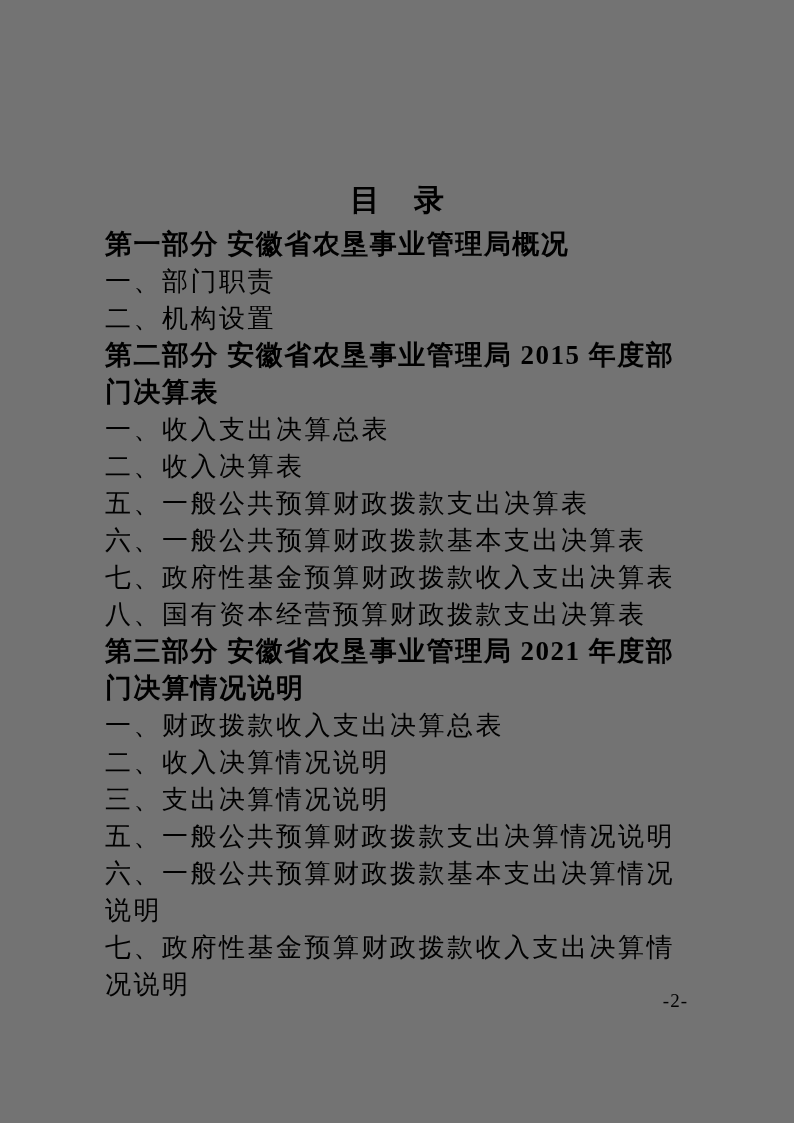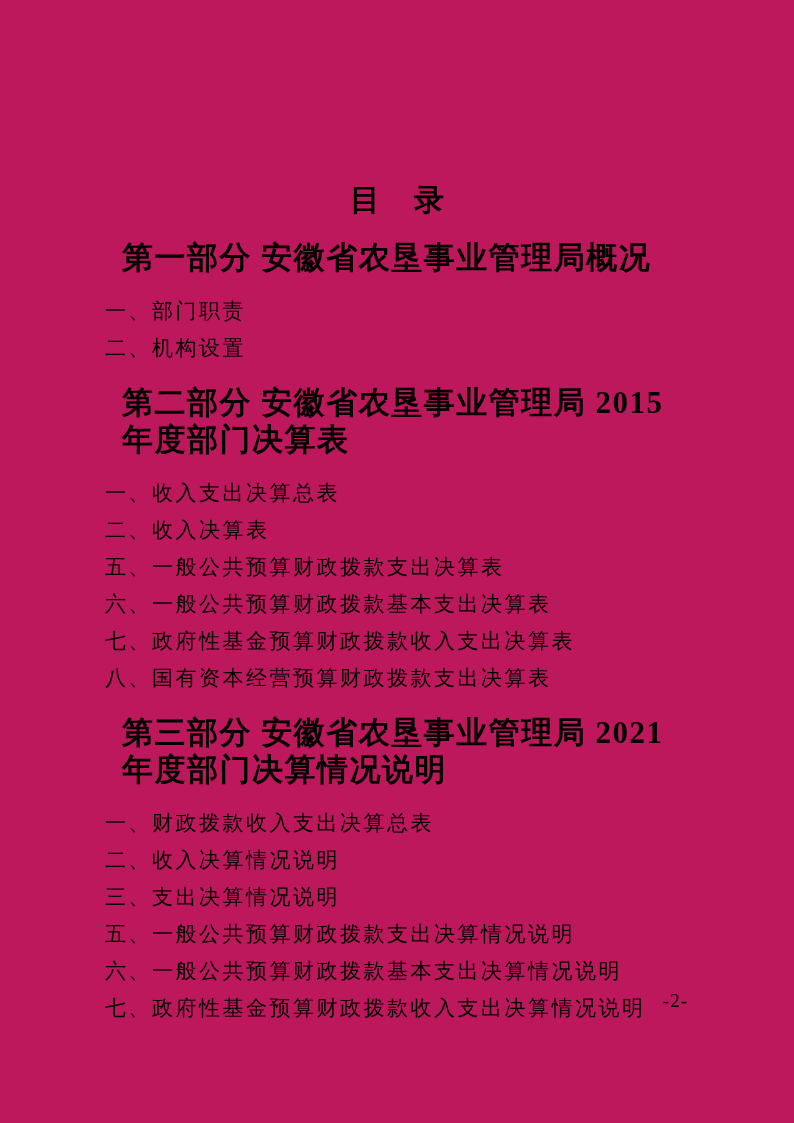--- a/index.html
+++ b/index.html
@@ -4,49 +4,49 @@
 <style>
   html, body {
     margin: 0;
     padding: 0;
     background: #ffffff;
   }
   .page {
     position: relative;
     width: 794px;
     height: 1123px;
-    background: #be185d;
+    background: #737373;
     color: #000000;
     font-family: "Liberation Serif", "DejaVu Serif", serif;
     overflow: hidden;
   }
   .content {
     position: absolute;
     left: 105px;
     top: 178px;
     width: 586px;
   }
   .doc-title {
     text-align: center;
     font-size: 30px;
     font-weight: bold;
     letter-spacing: 2px;
     line-height: 44px;
     margin-bottom: 4px;
     white-space: pre;
   }
   .part-heading {
-    font-size: 31px;
+    font-size: 27px;
     font-weight: bold;
     letter-spacing: 1.5px;
     line-height: 37px;
-    margin: 17px;
+    margin: 0;
   }
   .toc-item {
-    font-size: 21px;
+    font-size: 26px;
     font-weight: normal;
     letter-spacing: 2.5px;
     line-height: 37px;
   }
   .page-number {
     position: absolute;
     right: 106px;
     top: 990px;
     font-size: 19px;
     letter-spacing: 1px;

